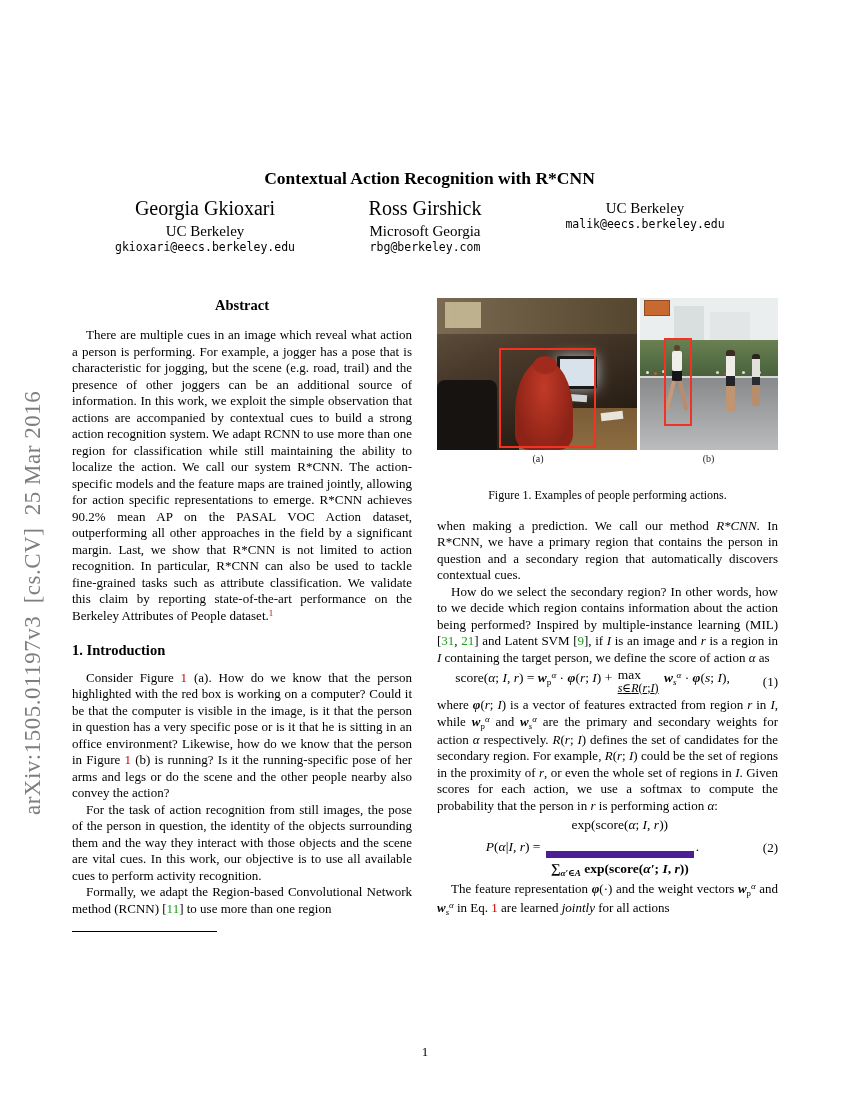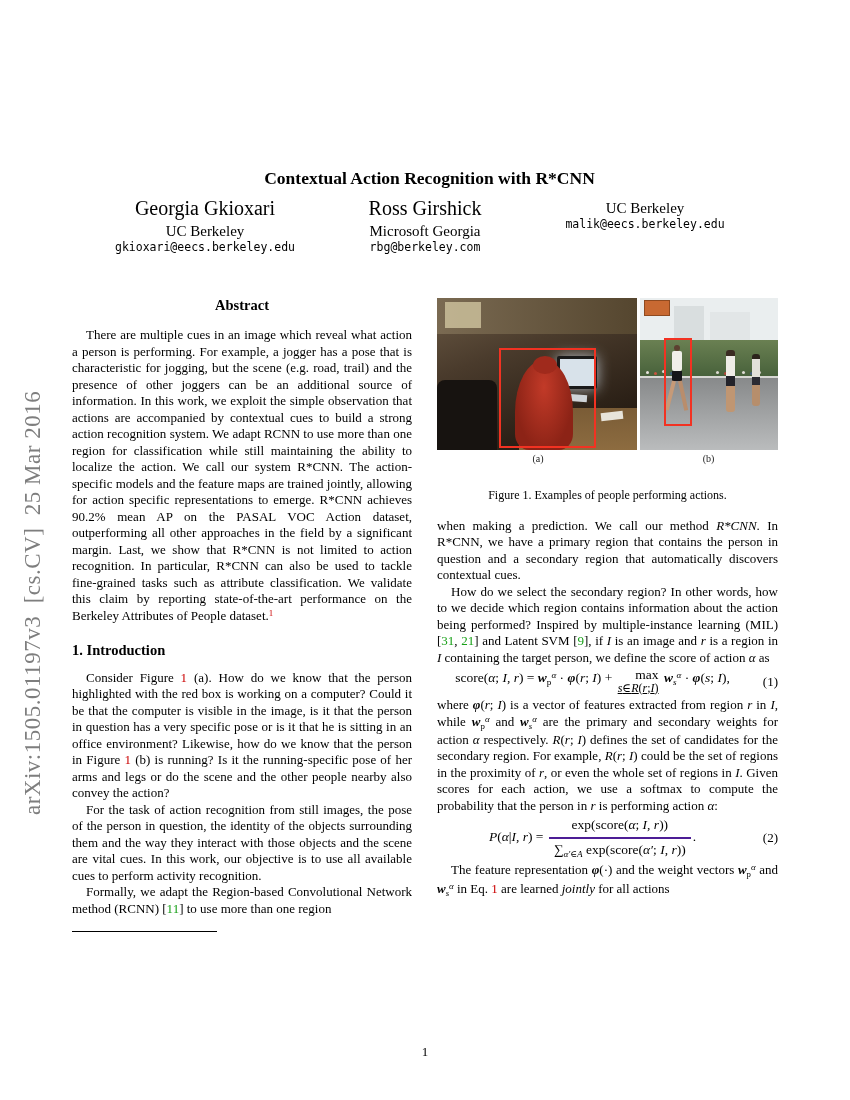--- a/index.html
+++ b/index.html
@@ -95,26 +95,26 @@
                background:linear-gradient(#2c241c 0 10%,#e2e0da 10% 44%,#2b2b33 44% 60%,#b68e6c 60% 100%); }
   .bbox-b { left:24px; top:40px; width:28px; height:88px; }
   .fig-sublabels { display:flex; font-size:10px; color:#222; margin-top:3px; }
   .sub-a { width:202px; text-align:center; }
   .sub-b { flex:1; text-align:center; }
   .fig-caption { margin-top:22px; text-align:center; font-size:12px; }
   
   .equation { display:flex; align-items:center; margin:2px 0; font-size:13.5px; text-align:center; }
   .eq-body { flex:1; }
   .eq-num { width:30px; text-align:right; font-size:13px; }
-  .maxop { display:inline-block; text-align:right; vertical-align:-0.7em; margin:0 2px; }
+  .maxop { display:inline-block; text-align:left; vertical-align:-0.7em; margin:0 2px; }
   .max-label { display:block; line-height:1; }
   .max-sub { display:block; font-size:12px; line-height:1.1;text-decoration:underline; }
   .frac { display:inline-block; vertical-align:middle; text-align:center; margin:0 2px; }
-  .frac .num { display:block; padding:0 5px 3px; border-bottom:2px solid #4c1d95; }
-  .frac .den { display:block; padding:2px 5px 0; }
+  .frac .num { display:block; padding:0 5px 17px; border-bottom:7px solid #4c1d95; }
+  .frac .den { display:block; padding:2px 5px 0;font-weight:bold; }
   
   .page-number { position:absolute; bottom:40px; left:0; right:0; text-align:center; font-size:13px; }
 </style>
 </head>
 <body>
 
 <div class="page">
 
   <div class="stamp">arXiv:1505.01197v3  [cs.CV]  25 Mar 2016</div>
 

